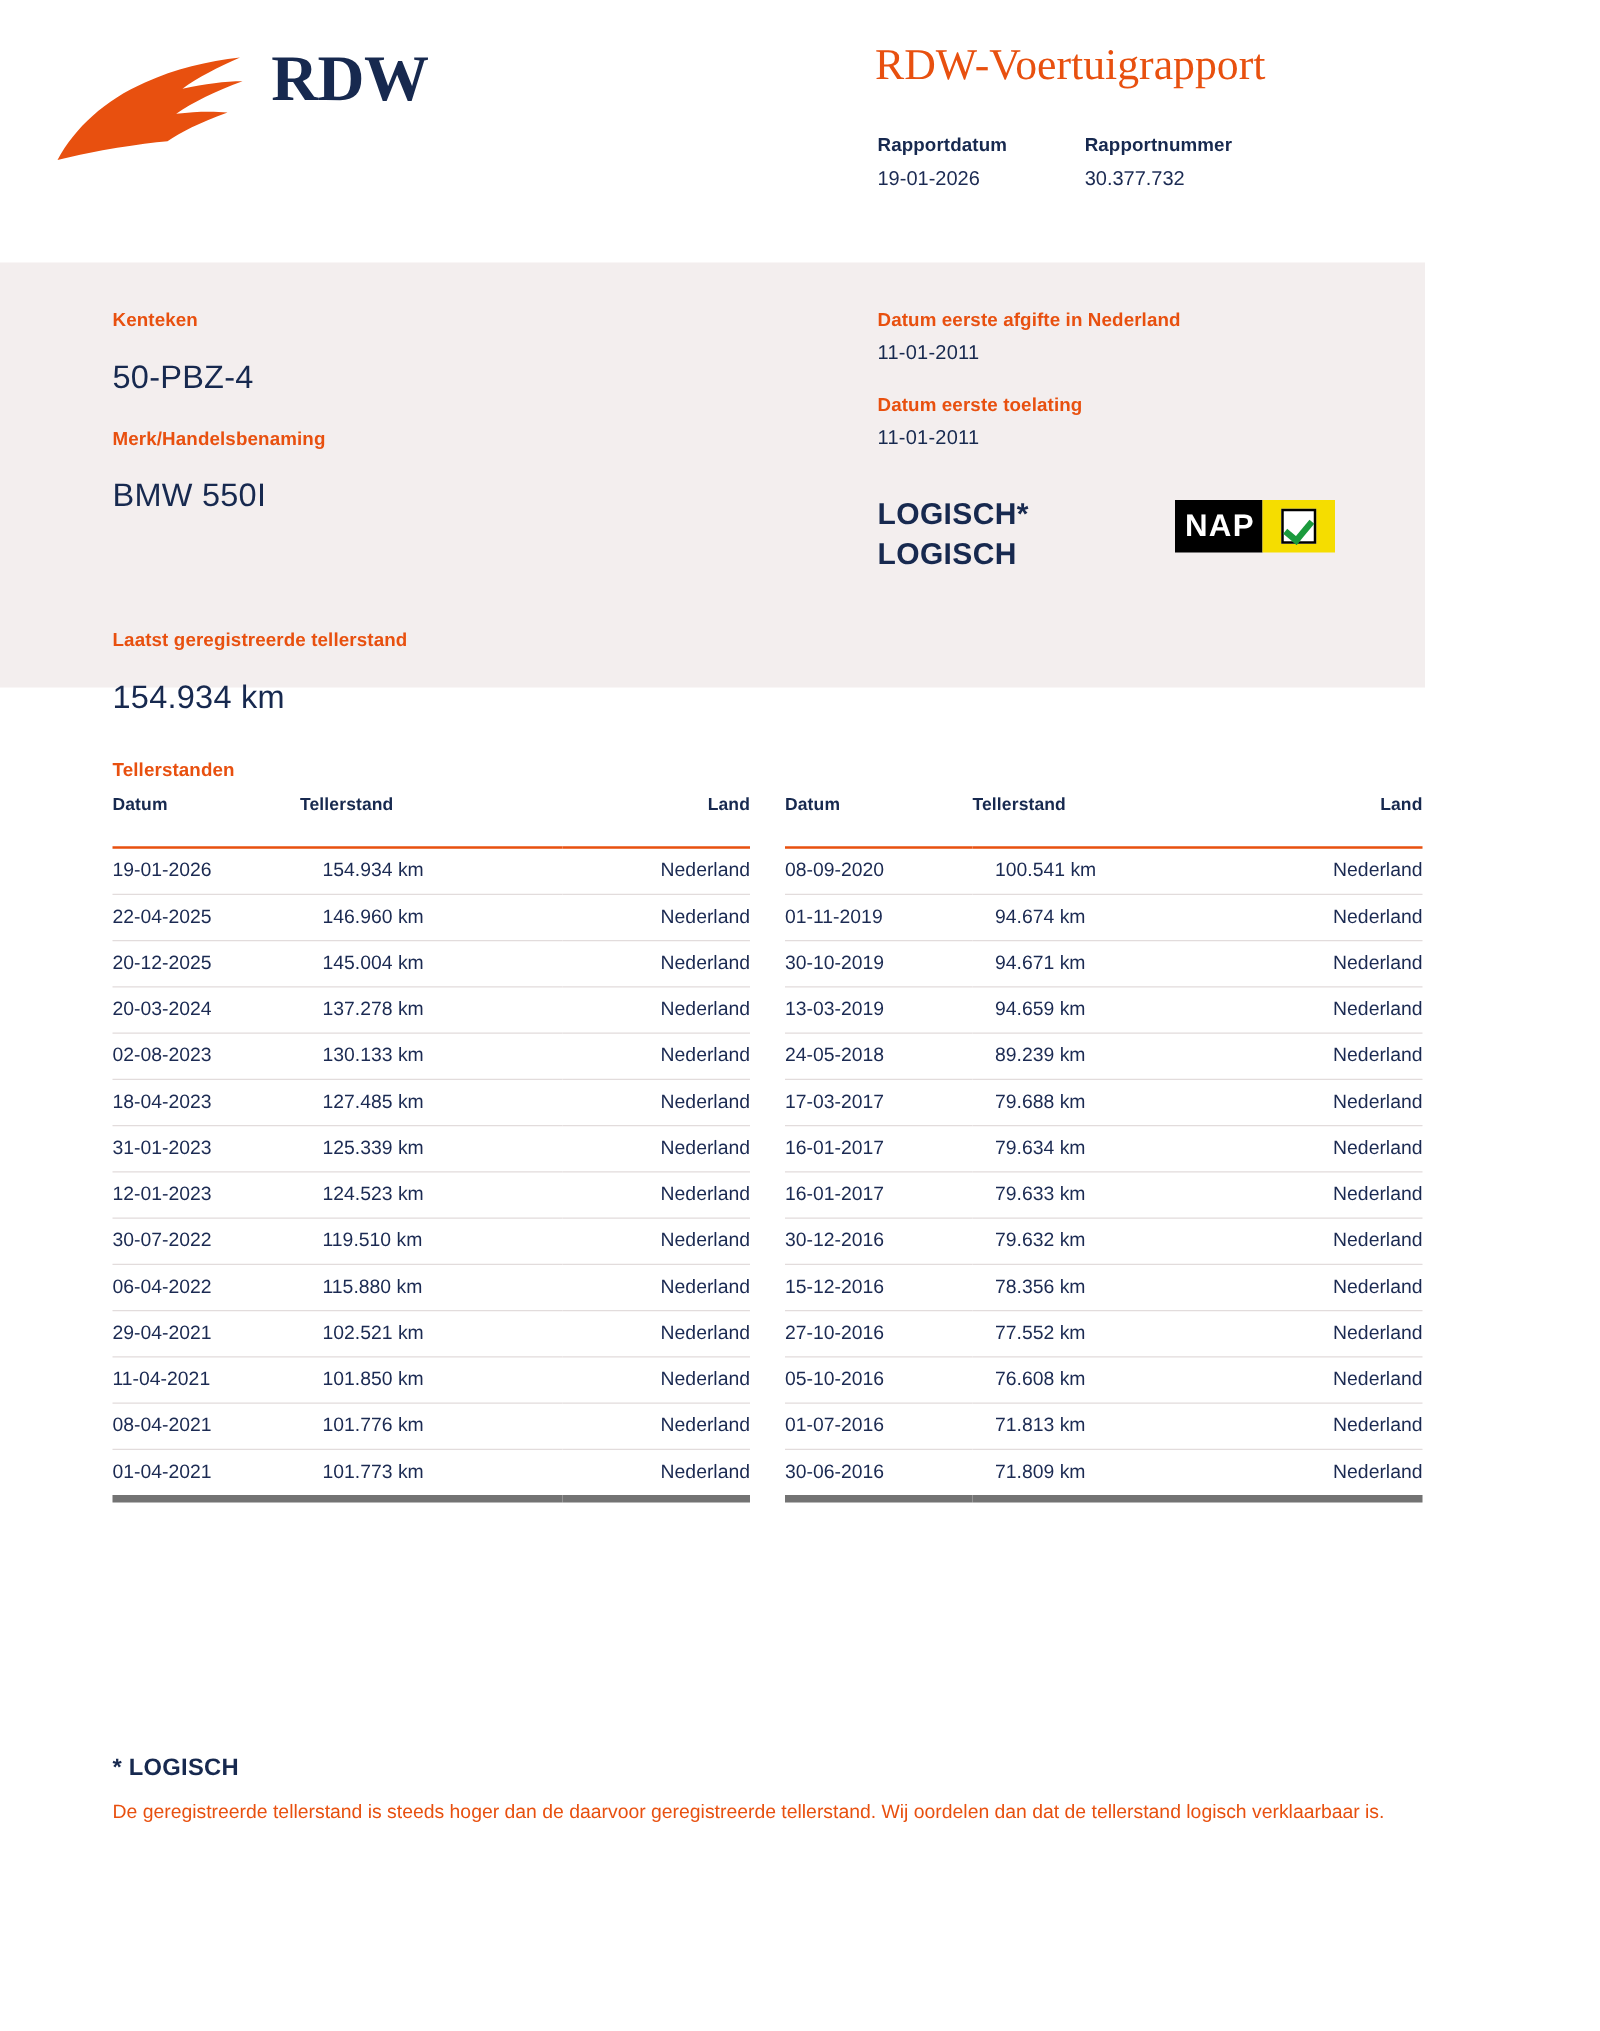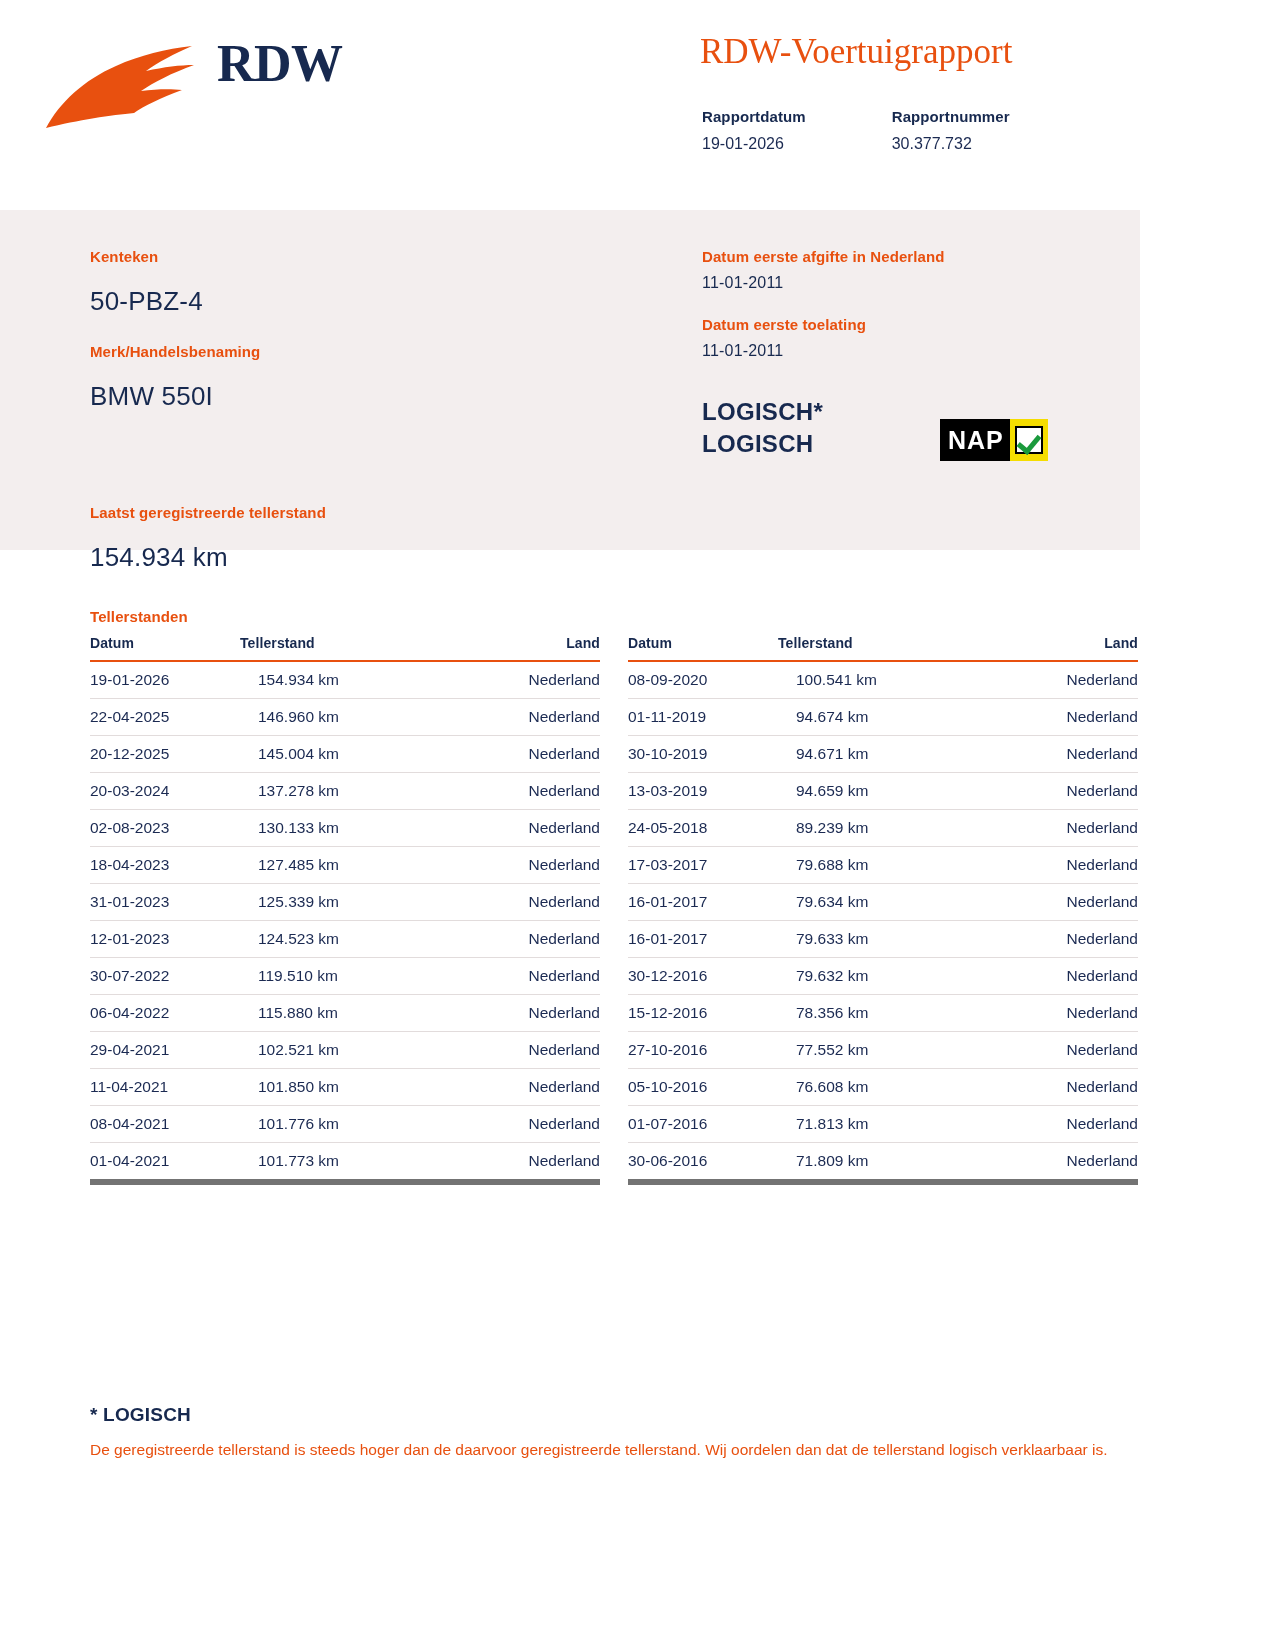--- a/index.html
+++ b/index.html
@@ -53,21 +53,21 @@
     font-family: "Liberation Serif", serif;
     font-size: 35px;
     color: #e8500f;
     letter-spacing: 0px;
   }
   .report-meta {
     position: absolute;
     left: 702px;
     top: 108px;
     display: flex;
-    gap: 86px;
+    gap: 62px;
   }
   .meta-col .meta-label {
     font-size: 15px;
     font-weight: bold;
     color: #17294f;
     letter-spacing: 0.1px;
     margin-bottom: 10px;
   }
   .meta-col .meta-value {
     font-size: 16px;
@@ -121,25 +121,24 @@
     font-size: 24px;
     font-weight: bold;
     color: #17294f;
     line-height: 1.32;
     letter-spacing: 0.3px;
   }
   .nap-badge {
     position: absolute;
     left: 940px;
     top: 190px;
-    width: 108px;
+    width: 128px;
     height: 42px;
     display: flex;
     align-items: stretch;
-    margin-top: 19px;
   }
   .nap-letters {
     background: #000000;
     color: #ffffff;
     font-weight: bold;
     font-size: 25px;
     letter-spacing: 1px;
     padding: 2px 6px 2px 8px;
     display: flex;
     align-items: center;
@@ -192,21 +191,21 @@
   table.odo {
     width: 510px;
     border-collapse: collapse;
     font-size: 15.5px;
   }
   table.odo th {
     text-align: left;
     font-size: 14px;
     font-weight: bold;
     color: #17294f;
-    padding: 0 0 9px 0;
+    padding: 0 0 26px 0;
     border-bottom: 2px solid #e8500f;
     letter-spacing: 0.1px;
   }
   table.odo th.num, table.odo td.num { text-align: left; }
   table.odo th.land, table.odo td.land { text-align: right; }
   table.odo td {
     padding: 9px 0;
     border-bottom: 1px solid #e2dcdc;
     color: #1b2a52;
     white-space: nowrap;

